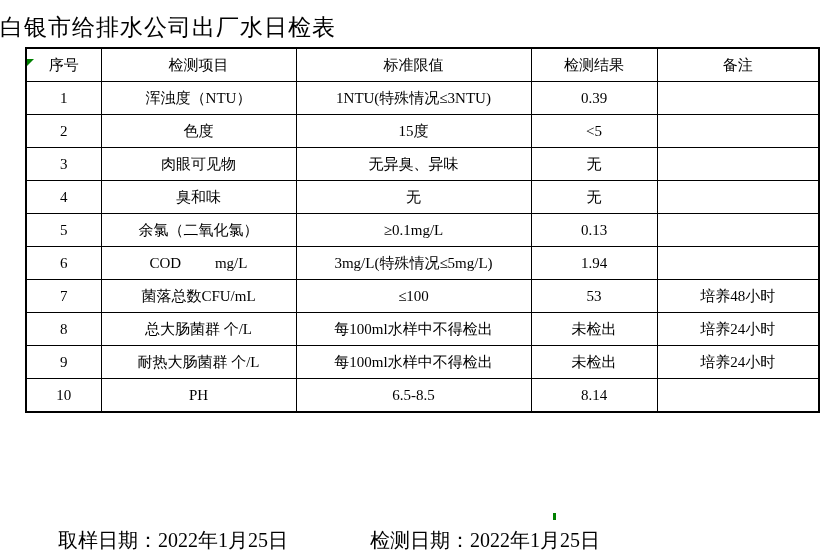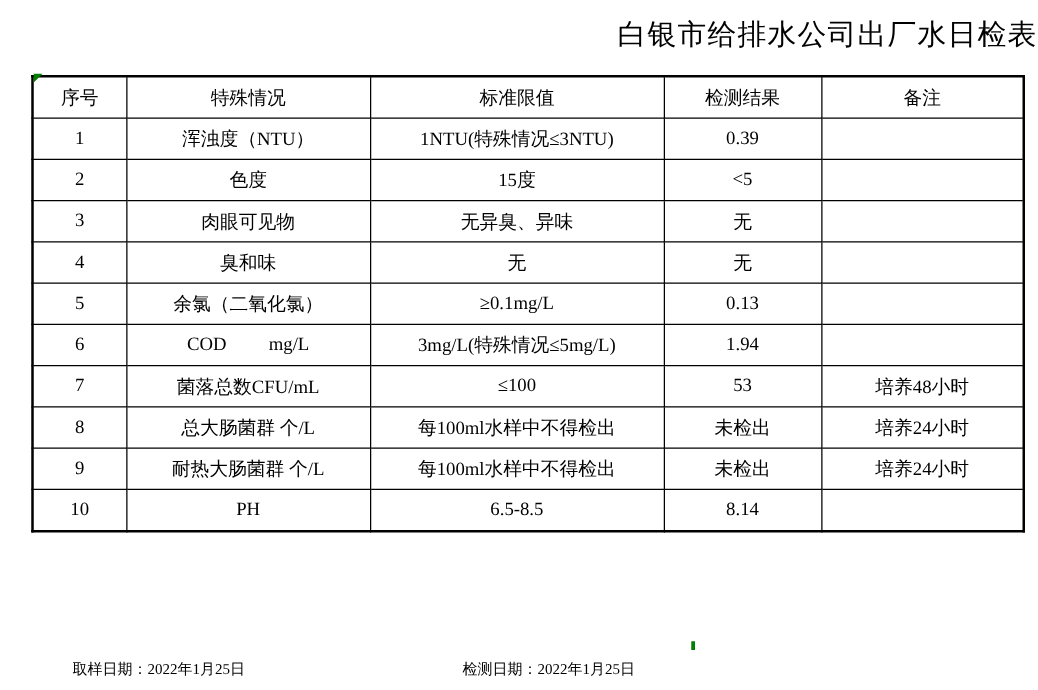--- a/index.html
+++ b/index.html
@@ -14,28 +14,28 @@
     width: 830px;
     height: 552px;
     background: #ffffff;
     overflow: hidden;
   }
   .title {
     position: absolute;
     top: 12px;
     left: 0;
     width: 100%;
-    text-align: right;
+    text-align: left;
     font-size: 23px;
     letter-spacing: 1px;
     white-space: pre;
   }
   table.report {
     position: absolute;
-    top: 60px;
+    top: 47px;
     left: 25px;
     width: 793px;
     border-collapse: collapse;
     table-layout: fixed;
     border: 2px solid #000000;
   }
   table.report th,
   table.report td {
     border: 1px solid #000000;
     height: 32px;
@@ -63,21 +63,21 @@
     width: 3px;
     height: 7px;
     background: #008000;
   }
   .footer-line {
     position: absolute;
     top: 527px;
     left: 0;
     width: 100%;
     height: 24px;
-    font-size: 12px;
+    font-size: 20px;
   }
   .footer-line span {
     position: absolute;
     white-space: pre;
   }
   .f-sampling { left: 58px; }
   .f-test     { left: 370px; }
   .f-reporter { left: 627px; }
 </style>
 </head>
@@ -91,21 +91,21 @@
     <colgroup>
       <col style="width:75px">
       <col style="width:195px">
       <col style="width:235px">
       <col style="width:126px">
       <col style="width:162px">
     </colgroup>
     <thead>
       <tr>
         <th>序号</th>
-        <th>特殊情况</th>
+        <th>检测项目</th>
         <th>标准限值</th>
         <th>检测结果</th>
         <th>备注</th>
       </tr>
     </thead>
     <tbody>
       <tr>
         <td>1</td>
         <td>浑浊度（NTU）</td>
         <td>1NTU(特殊情况≤3NTU)</td>

